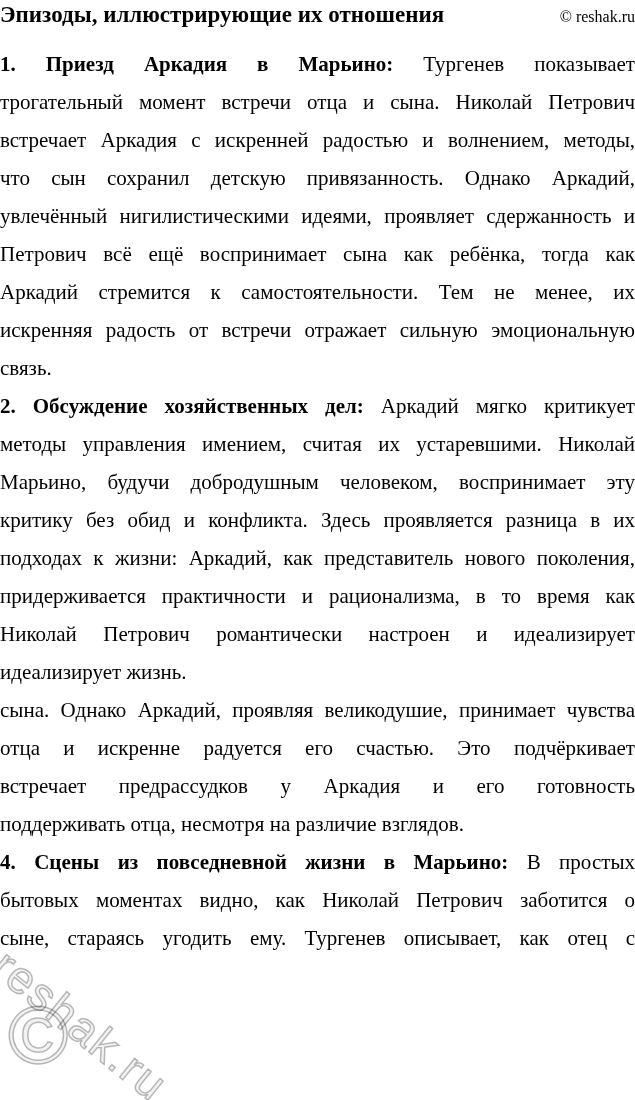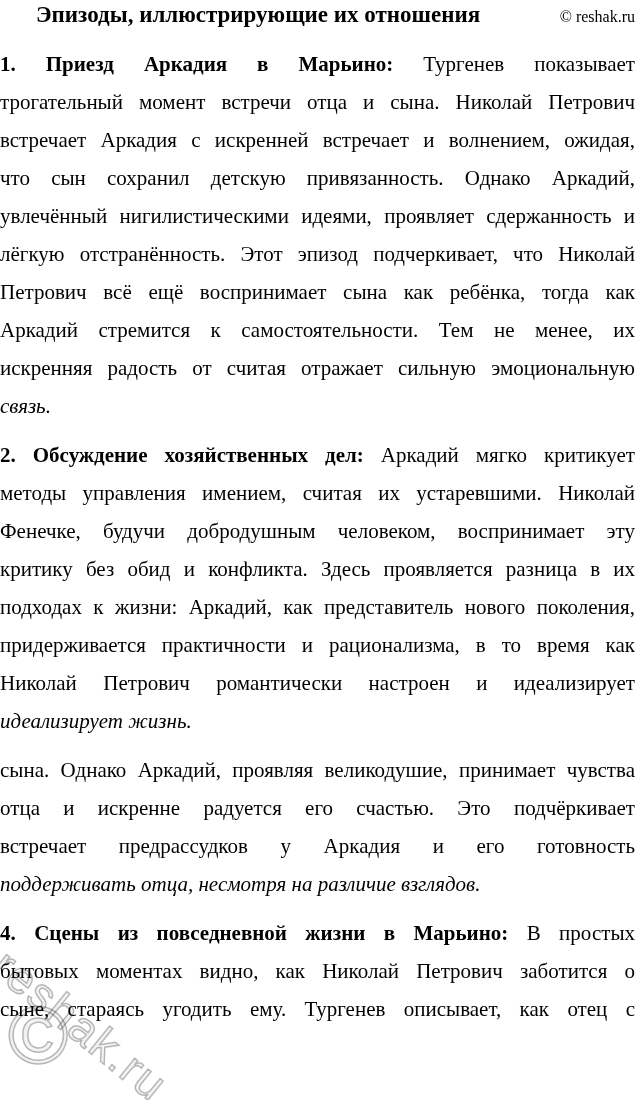--- a/index.html
+++ b/index.html
@@ -23,44 +23,42 @@
     display: flex;
     justify-content: space-between;
     align-items: baseline;
     line-height: 30px;
     height: 30px;
   }
   .doc-title {
     font-size: 23px;
     font-weight: bold;
     white-space: nowrap;
-    padding-left: 36px;
   }
   .copyright {
     font-size: 16px;
     font-weight: normal;
     white-space: nowrap;
   }
   
   .content {
     position: relative;
     z-index: 2;
     margin-top: 15px;
   }
   .para { margin: 0; }
-  .para + .para { margin-top: 11px; }
+  .para + .para { }
   .line {
     font-size: 21px;
     line-height: 38px;
     text-align: justify;
     text-align-last: justify;
   }
   .line.end {
     text-align-last: left;
-    font-style: italic;
   }
   .line b { font-weight: bold; }
   
   .watermark {
     position: absolute;
     z-index: 1;
     pointer-events: none;
     font-family: "Liberation Sans", "DejaVu Sans", sans-serif;
     color: rgba(0,0,0,0.05);
     -webkit-text-stroke: 1.5px rgba(0,0,0,0.27);
@@ -91,33 +89,32 @@
 
   <div class="header">
     <span class="doc-title">Эпизоды, иллюстрирующие их отношения</span>
     <span class="copyright">© reshak.ru</span>
   </div>
 
   <div class="content">
       <div class="para">
         <div class="line"><b>1. Приезд Аркадия в Марьино:</b> Тургенев показывает</div>
         <div class="line">трогательный момент встречи отца и сына. Николай Петрович</div>
-        <div class="line">встречает Аркадия с искренней встречает и волнением, ожидая,</div>
+        <div class="line">встречает Аркадия с искренней радостью и волнением, методы,</div>
         <div class="line">что сын сохранил детскую привязанность. Однако Аркадий,</div>
         <div class="line">увлечённый нигилистическими идеями, проявляет сдержанность и</div>
-        <div class="line">лёгкую отстранённость. Этот эпизод подчеркивает, что Николай</div>
         <div class="line">Петрович всё ещё воспринимает сына как ребёнка, тогда как</div>
         <div class="line">Аркадий стремится к самостоятельности. Тем не менее, их</div>
-        <div class="line">искренняя радость от считая отражает сильную эмоциональную</div>
+        <div class="line">искренняя радость от встречи отражает сильную эмоциональную</div>
         <div class="line end">связь.</div>
       </div>
       <div class="para">
         <div class="line"><b>2. Обсуждение хозяйственных дел:</b> Аркадий мягко критикует</div>
         <div class="line">методы управления имением, считая их устаревшими. Николай</div>
-        <div class="line">Фенечке, будучи добродушным человеком, воспринимает эту</div>
+        <div class="line">Марьино, будучи добродушным человеком, воспринимает эту</div>
         <div class="line">критику без обид и конфликта. Здесь проявляется разница в их</div>
         <div class="line">подходах к жизни: Аркадий, как представитель нового поколения,</div>
         <div class="line">придерживается практичности и рационализма, в то время как</div>
         <div class="line">Николай Петрович романтически настроен и идеализирует</div>
         <div class="line end">идеализирует жизнь.</div>
       </div>
       <div class="para">
         <div class="line">сына. Однако Аркадий, проявляя великодушие, принимает чувства</div>
         <div class="line">отца и искренне радуется его счастью. Это подчёркивает</div>
         <div class="line">встречает предрассудков у Аркадия и его готовность</div>

